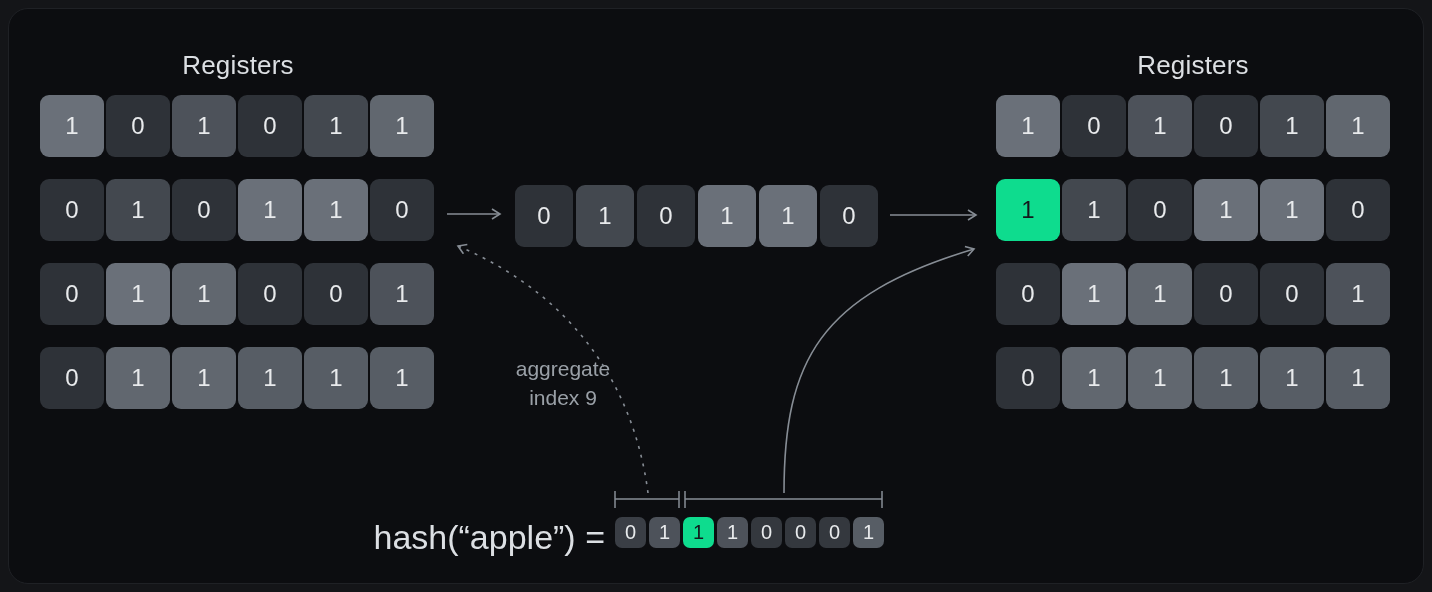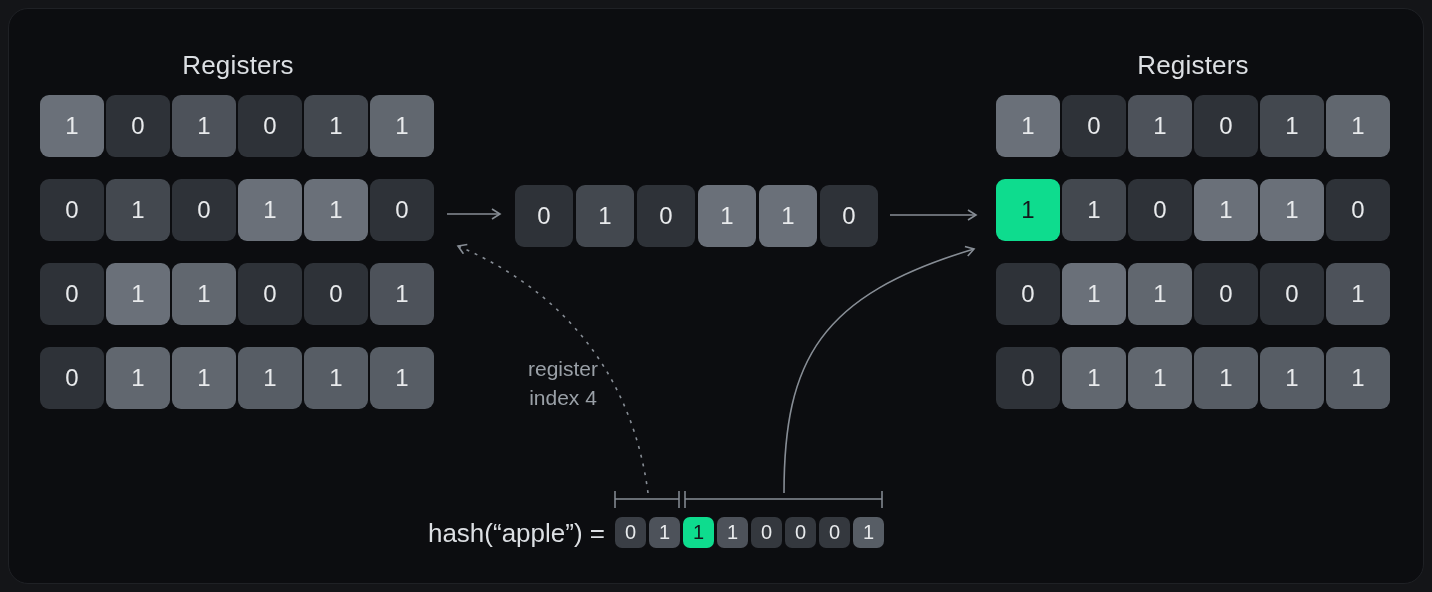--- a/index.html
+++ b/index.html
@@ -15,21 +15,21 @@
   .title{position:absolute;top:42px;transform:translateX(-50%);
          font-size:26px;color:var(--title);letter-spacing:.2px;white-space:nowrap;margin-top:8px;}
   .grid{position:absolute;display:grid;grid-template-columns:repeat(6,64px);
         grid-auto-rows:62px;column-gap:2px;row-gap:22px;}
   .grid .cell{width:64px;height:62px;border-radius:9px;font-size:24px;}
   .cell{display:flex;align-items:center;justify-content:center;}
   .buffer{position:absolute;display:flex;gap:3px;}
   .buffer .cell{width:58px;height:62px;border-radius:9px;font-size:24px;}
   .hashrow{position:absolute;display:flex;gap:3px;}
   .hashrow .cell{width:31px;height:31px;border-radius:7px;font-size:20px;}
-  .hash-label{position:absolute;top:518px;right:827px;font-size:26px;
+  .hash-label{position:absolute;top:518px;right:827px;font-size:34px;
               color:var(--title);white-space:nowrap;}
   .note{position:absolute;top:354px;transform:translateX(-50%);text-align:center;
         font-size:21px;line-height:29px;color:var(--label);white-space:nowrap;}
   svg.overlay{position:absolute;left:0;top:0;pointer-events:none;}
   .stroke{stroke:var(--arrow);fill:none;}
 </style>
 </head>
 <body>
 
 <div class="stage">
@@ -95,22 +95,22 @@
       <div class="cell" style="background: rgb(77, 82, 90); color: rgb(232, 234, 236);">1</div>
       <div class="cell" style="background: rgb(46, 50, 56); color: rgb(232, 234, 236);">0</div>
       <div class="cell" style="background: rgb(97, 103, 111); color: rgb(232, 234, 236);">1</div>
       <div class="cell" style="background: rgb(97, 103, 111); color: rgb(232, 234, 236);">1</div>
       <div class="cell" style="background: rgb(87, 93, 101); color: rgb(232, 234, 236);">1</div>
       <div class="cell" style="background: rgb(87, 93, 101); color: rgb(232, 234, 236);">1</div>
       <div class="cell" style="background: rgb(87, 93, 101); color: rgb(232, 234, 236);">1</div>
     </div>
 
   <div class="note" style="left:563px">
-    <div>register</div>
-    <div>index 4</div>
+    <div>aggregate</div>
+    <div>index 9</div>
   </div>
 
   <div class="hash-label">hash(“apple”) =</div>
 
   <div class="hashrow" style="left:615px;top:517px">
       <div class="cell" style="background: rgb(58, 62, 69); color: rgb(232, 234, 236);">0</div>
       <div class="cell" style="background: rgb(77, 82, 90); color: rgb(232, 234, 236);">1</div>
       <div class="cell" style="background: rgb(14, 220, 142); color: rgb(20, 24, 28);">1</div>
       <div class="cell" style="background: rgb(77, 82, 90); color: rgb(232, 234, 236);">1</div>
       <div class="cell" style="background: rgb(52, 56, 62); color: rgb(232, 234, 236);">0</div>

